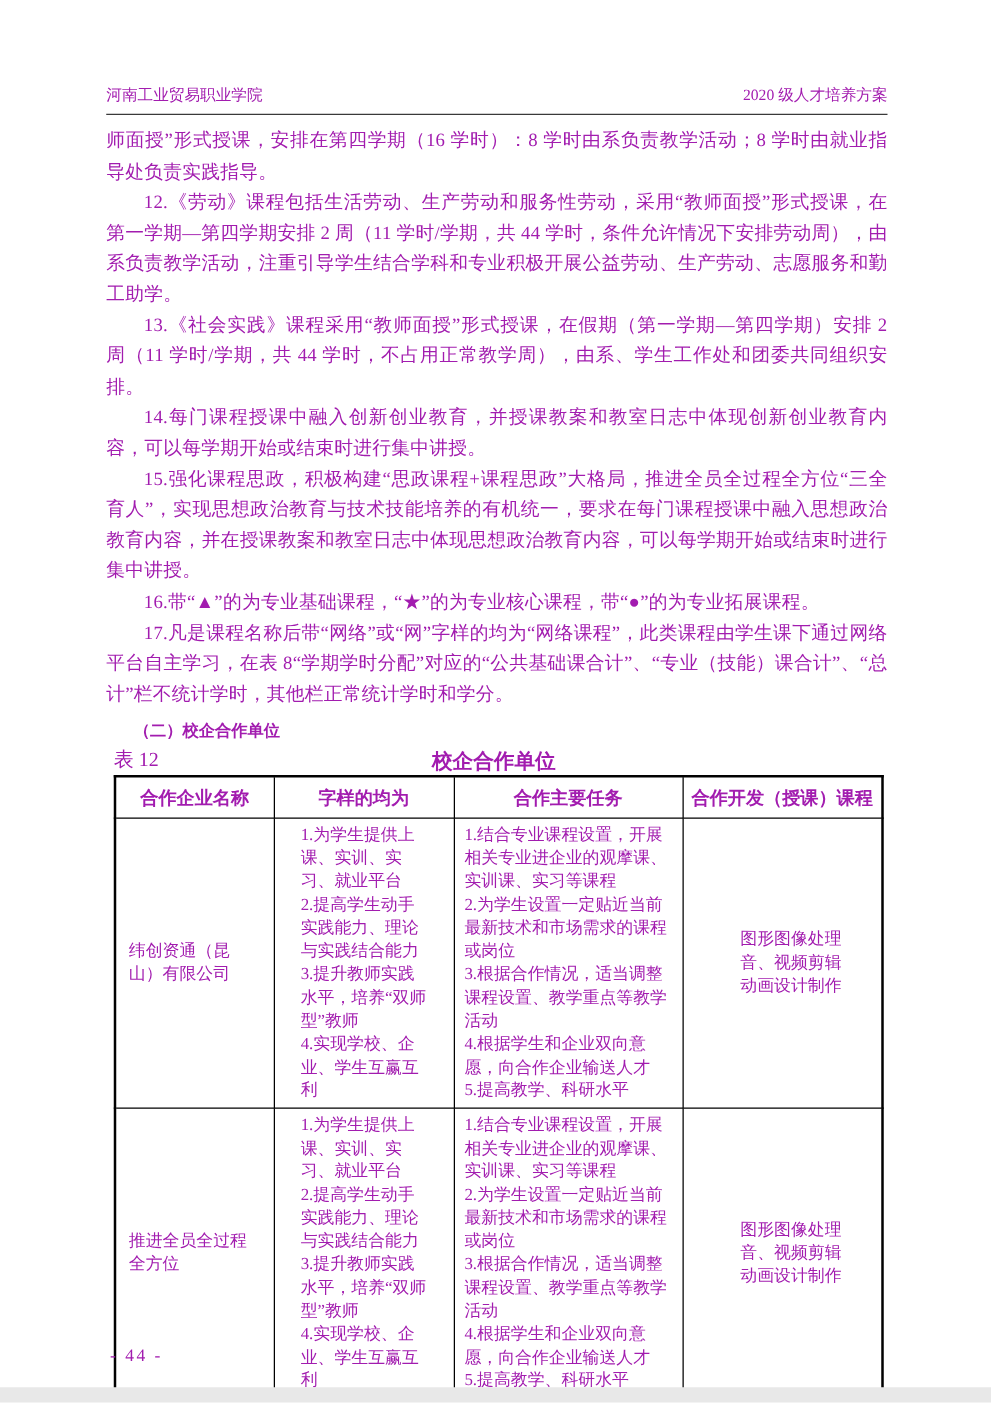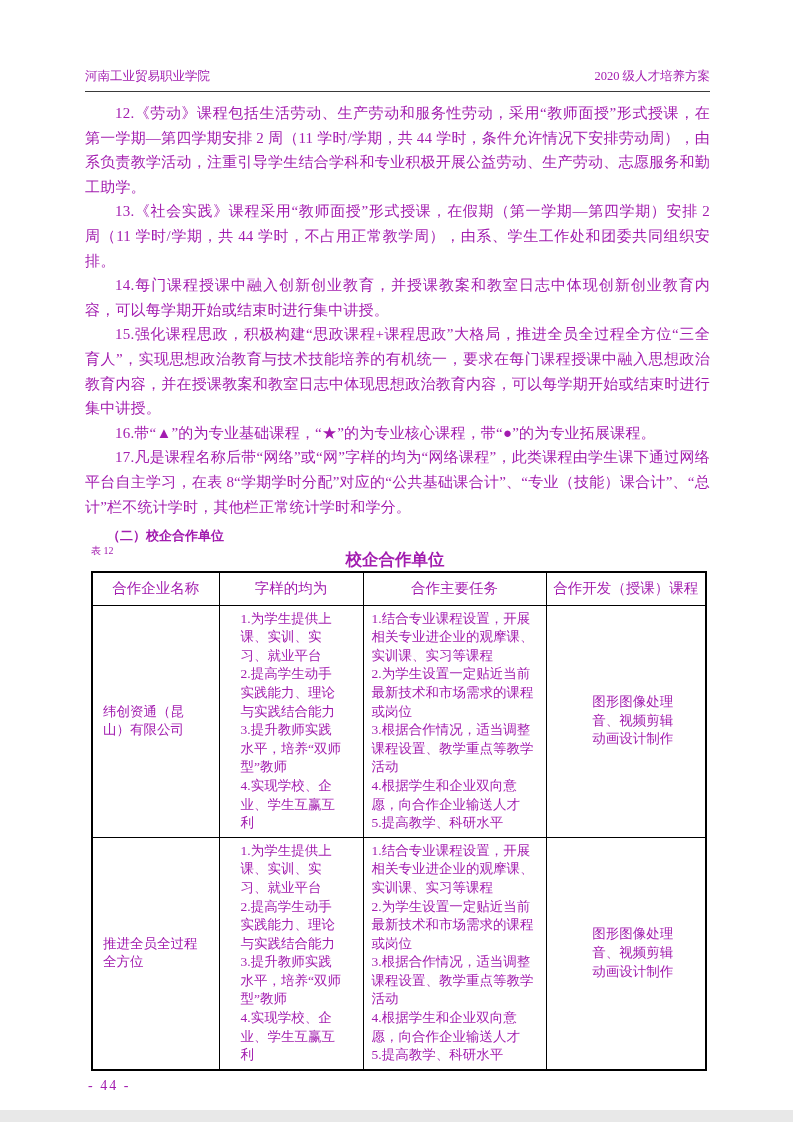--- a/index.html
+++ b/index.html
@@ -43,41 +43,41 @@
   }
   .table-caption {
     position: relative;
     margin-top: 1px;
     height: 22px;
     width: 620px;
   }
   .table-label {
     position: absolute;
     left: 6px;
-    bottom: 13px;
-    font-size: 10px;
+    bottom: 1px;
+    font-size: 16px;
   }
   .table-title {
     display: block;
     text-align: center;
     font-size: 16.5px;
     font-weight: bold;
     line-height: 22px;
   }
   table.coop {
     border-collapse: collapse;
     table-layout: fixed;
     width: 614px;
     margin-left: 6px;
     border: 2px solid #000;
   }
   table.coop th, table.coop td { border: 1px solid #000; }
   table.coop th {
     font-size: 14.5px;
-    font-weight: normal;
+    font-weight: bold;
     height: 33px;
     padding: 2px;
     text-align: center;
   }
   table.coop td {
     vertical-align: middle;
     font-size: 13.5px;
     line-height: 18.6px;
   }
   td.cell-company {
@@ -108,20 +108,21 @@
 <body>
 
 <div class="page">
 
   <div class="page-header">
     <span>河南工业贸易职业学院</span>
     <span>2020 级人才培养方案</span>
   </div>
 
   <div class="content">
+    <p class="para no-indent">师面授”形式授课，安排在第四学期（16 学时）：8 学时由系负责教学活动；8 学时由就业指导处负责实践指导。</p>
     <p class="para">12.《劳动》课程包括生活劳动、生产劳动和服务性劳动，采用“教师面授”形式授课，在第一学期—第四学期安排 2 周（11 学时/学期，共 44 学时，条件允许情况下安排劳动周），由系负责教学活动，注重引导学生结合学科和专业积极开展公益劳动、生产劳动、志愿服务和勤工助学。</p>
     <p class="para">13.《社会实践》课程采用“教师面授”形式授课，在假期（第一学期—第四学期）安排 2 周（11 学时/学期，共 44 学时，不占用正常教学周），由系、学生工作处和团委共同组织安排。</p>
     <p class="para">14.每门课程授课中融入创新创业教育，并授课教案和教室日志中体现创新创业教育内容，可以每学期开始或结束时进行集中讲授。</p>
     <p class="para">15.强化课程思政，积极构建“思政课程+课程思政”大格局，推进全员全过程全方位“三全育人”，实现思想政治教育与技术技能培养的有机统一，要求在每门课程授课中融入思想政治教育内容，并在授课教案和教室日志中体现思想政治教育内容，可以每学期开始或结束时进行集中讲授。</p>
     <p class="para">16.带“▲”的为专业基础课程，“★”的为专业核心课程，带“●”的为专业拓展课程。</p>
     <p class="para">17.凡是课程名称后带“网络”或“网”字样的均为“网络课程”，此类课程由学生课下通过网络平台自主学习，在表 8“学期学时分配”对应的“公共基础课合计”、“专业（技能）课合计”、“总计”栏不统计学时，其他栏正常统计学时和学分。</p>
 
     <h3 class="section-heading">（二）校企合作单位</h3>
 
     <div class="table-caption">

